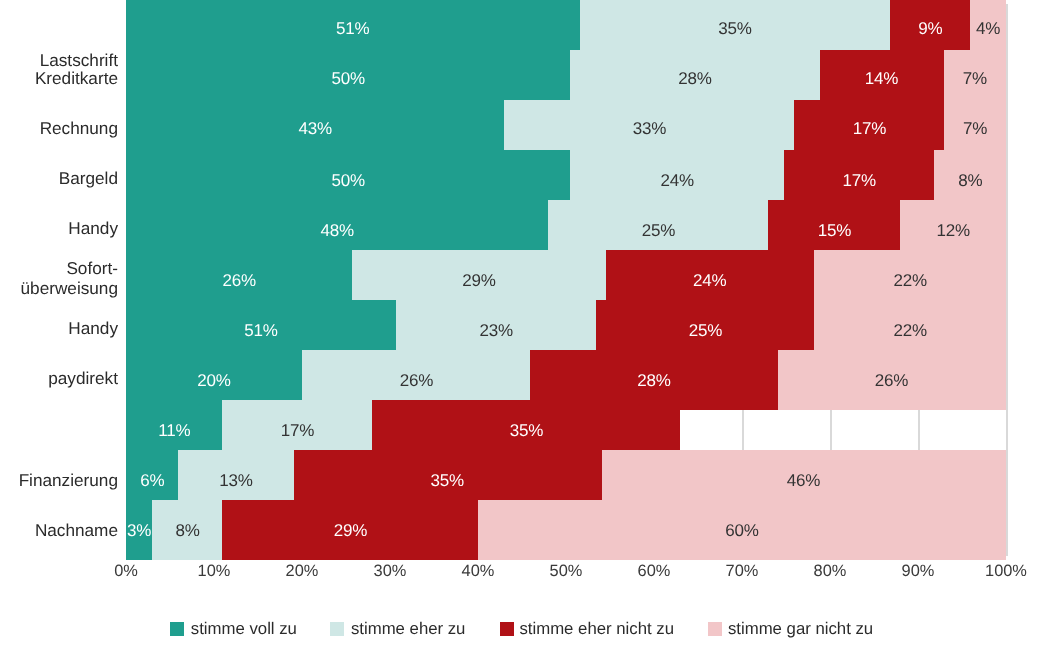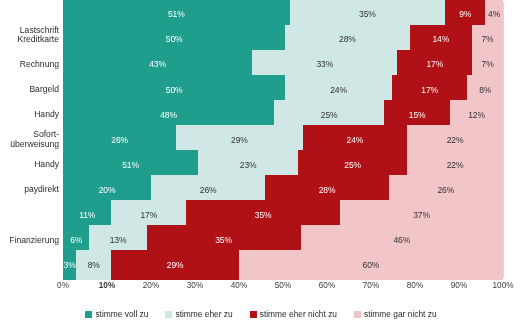--- a/index.html
+++ b/index.html
@@ -169,20 +169,21 @@
       <div class="cat-label" style="top: 16px; height: 25.0909px;">Lastschrift</div>
       <div class="cat-label" style="top: 25.0909px; height: 25.0909px;">Kreditkarte</div>
       <div class="cat-label" style="top: 50.1818px; height: 25.0909px;">Rechnung</div>
       <div class="cat-label" style="top: 75.2727px; height: 25.0909px;">Bargeld</div>
       <div class="cat-label" style="top: 100.364px; height: 25.0909px;">Handy</div>
       <div class="cat-label" style="top: 125.455px; height: 25.0909px;">Sofort-
 überweisung</div>
       <div class="cat-label" style="top: 150.545px; height: 25.0909px;">Handy</div>
       <div class="cat-label" style="top: 175.636px; height: 25.0909px;">paydirekt</div>
       <div class="cat-label" style="top: 225.818px; height: 25.0909px;">Finanzierung</div>
+      <div class="cat-label" style="top: 250.909px; height: 25.0909px;">Nachname</div>
     </div>
 
   <div class="plot-area">
     <div class="gridlines">
         <div class="gridline axis-left" style="left: 0%;"></div>
         <div class="gridline" style="left: 10%;"></div>
         <div class="gridline" style="left: 20%;"></div>
         <div class="gridline" style="left: 30%;"></div>
         <div class="gridline" style="left: 40%;"></div>
         <div class="gridline" style="left: 50%;"></div>
@@ -325,23 +326,20 @@
           <div class="bar">
             <div class="seg c0" style="width: 11%;">
               <span class="seg-label">11%</span>
             </div>
             <div class="seg c1" style="width: 17%;">
               <span class="seg-label">17%</span>
             </div>
             <div class="seg c2" style="width: 35%;">
               <span class="seg-label">35%</span>
             </div>
-            <div class="seg c3" style="width: 37%;">
-              <span class="seg-label">37%</span>
-            </div>
           </div>
         </div>
         <div class="row" style="top: 225.818px; height: 25.0909px;">
           <div class="bar">
             <div class="seg c0" style="width: 6%;">
               <span class="seg-label">6%</span>
             </div>
             <div class="seg c1" style="width: 13%;">
               <span class="seg-label">13%</span>
             </div>
@@ -367,21 +365,21 @@
             <div class="seg c3" style="width: 60%;">
               <span class="seg-label">60%</span>
             </div>
           </div>
         </div>
       </div>
   </div>
 
   <div class="x-axis">
       <div class="x-tick" style="left: 0%;">0%</div>
-      <div class="x-tick" style="left: 10%; font-weight: bold;">10%</div>
+      <div class="x-tick" style="left: 10%;">10%</div>
       <div class="x-tick" style="left: 20%;">20%</div>
       <div class="x-tick" style="left: 30%;">30%</div>
       <div class="x-tick" style="left: 40%;">40%</div>
       <div class="x-tick" style="left: 50%;">50%</div>
       <div class="x-tick" style="left: 60%;">60%</div>
       <div class="x-tick" style="left: 70%;">70%</div>
       <div class="x-tick" style="left: 80%;">80%</div>
       <div class="x-tick" style="left: 90%;">90%</div>
       <div class="x-tick" style="left: 100%;">100%</div>
     </div>

